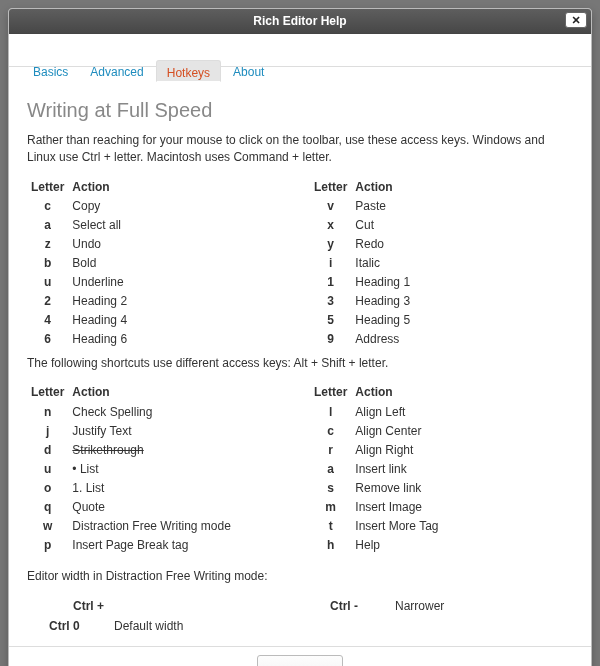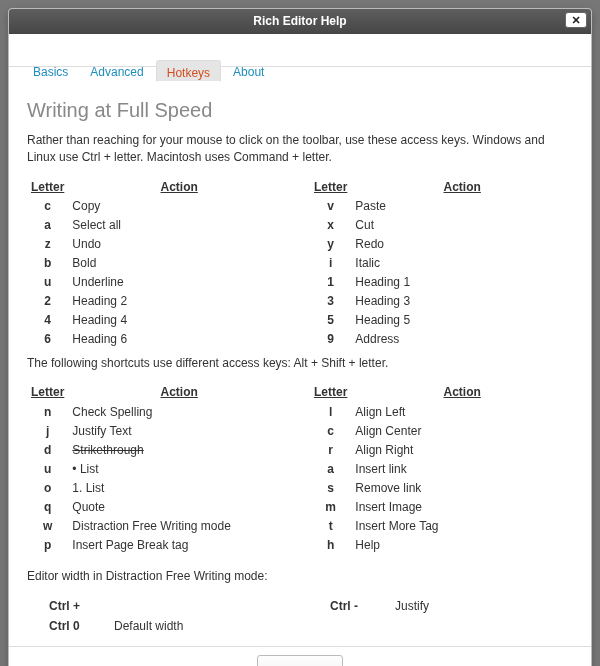--- a/index.html
+++ b/index.html
@@ -93,22 +93,21 @@
     display: flex;
     gap: 20px;
   }
   .col { flex: 1; }
   table.hk {
     width: 100%;
     border-collapse: collapse;
     font-size: 12px;
   }
   table.hk th {
-    text-align: center;
-    text-decoration: underline;
+    text-align: left;
     padding: 3px 4px 3px 4px;
     font-weight: bold;
   }
   table.hk td {
     padding: 2.5px 4px;
     vertical-align: top;
   }
   table.hk td.letter {
     font-weight: bold;
     width: 40px;
@@ -341,26 +340,26 @@
                 </tr>
               </tbody>
           </table>
         </div>
       </div>
 
       <p class="widthnote" style="margin-top:14px;">Editor width in Distraction Free Writing mode:</p>
 
       <div style="padding-left:14px;">
         <div class="width-pair">
-          <div class="width-row" style="flex:1;">
+          <div class="width-row" style="flex:1;text-align:right;">
             <span class="k">Ctrl +</span>
           </div>
           <div class="width-row" style="flex:1;">
             <span class="k">Ctrl -</span>
-            <span class="a">Justify</span>
+            <span class="a">Narrower</span>
           </div>
         </div>
         <div class="width-pair">
           <div class="width-row" style="flex:1;">
             <span class="k">Ctrl 0</span>
             <span class="a">Default width</span>
           </div>
           <div class="width-row" style="flex:1;"></div>
         </div>
       </div>

